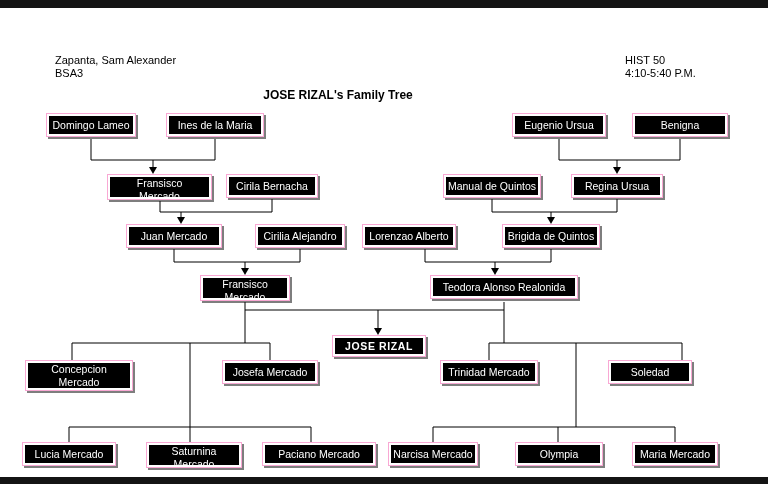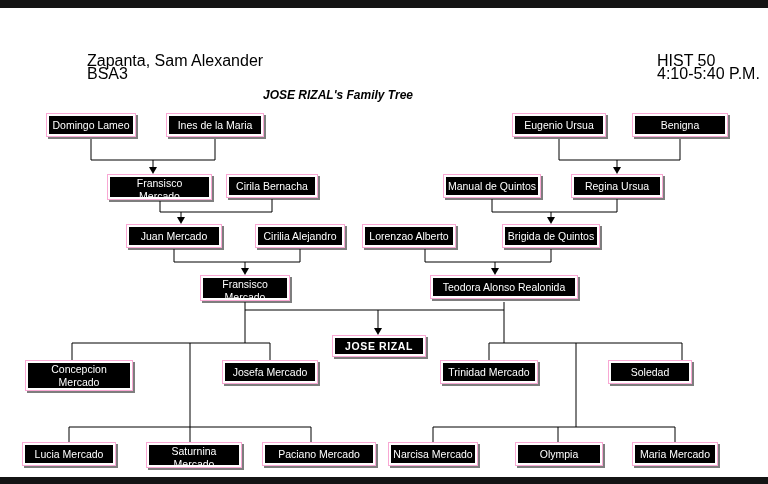--- a/index.html
+++ b/index.html
@@ -4,26 +4,26 @@
 <style>
   html,body { margin:0; padding:0; }
   body {
     width:768px; height:484px; position:relative; overflow:hidden;
     background:#ffffff; font-family:"Liberation Sans", sans-serif; color:#000;
   }
   .edge-bar { position:absolute; left:0; width:768px; height:8px; background:#141414; }
   .edge-bar.top { top:0; }
   .edge-bar.bottom { top:477px; height:7px; }
 
-  .hdr { position:absolute; font-size:16px; line-height:13px; white-space:pre-line;margin-left:32px; }
+  .hdr { position:absolute; font-size:11px; line-height:13px; white-space:pre-line; }
   .hdr-left { left:55px; top:54px; }
   .hdr-right { left:625px; top:54px; }
 
   .doc-title { position:absolute; left:0; top:88px; width:676px; text-align:center;
-    font-size:12px; font-weight:bold;font-style:italic; }
+    font-size:12px; font-weight:bold; }
 
   svg.connectors { position:absolute; left:0; top:0; z-index:1; }
 
   .node { position:absolute; z-index:2; box-sizing:border-box;
     background:#ffffff; border:1px solid #f9a8d4; padding:2px;
     box-shadow:2px 2px 0 rgba(20,20,20,0.55); }
   .node .inner { background:#000; color:#fff; width:100%; height:100%;
     overflow:hidden; text-align:center; font-size:10.5px; }
   .node.h1 .inner { line-height:18px; }           
   .node.h2 .inner .l { display:block; line-height:12.5px; }   

